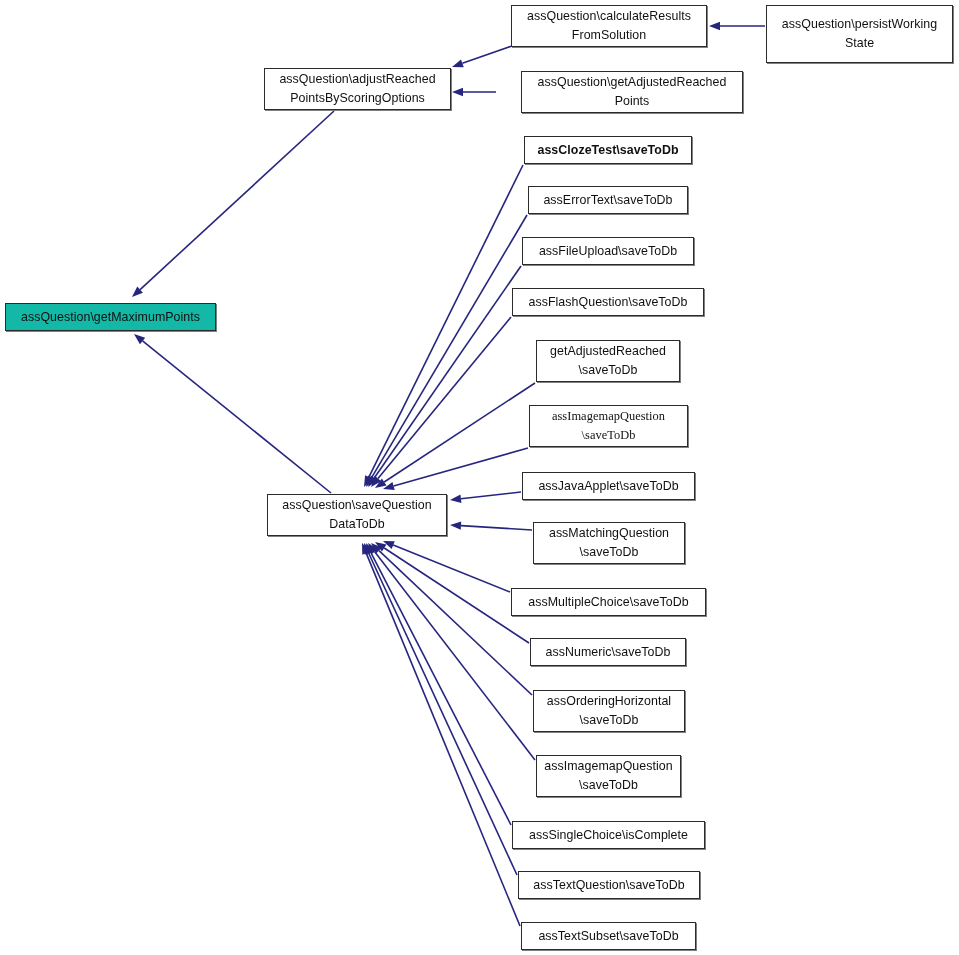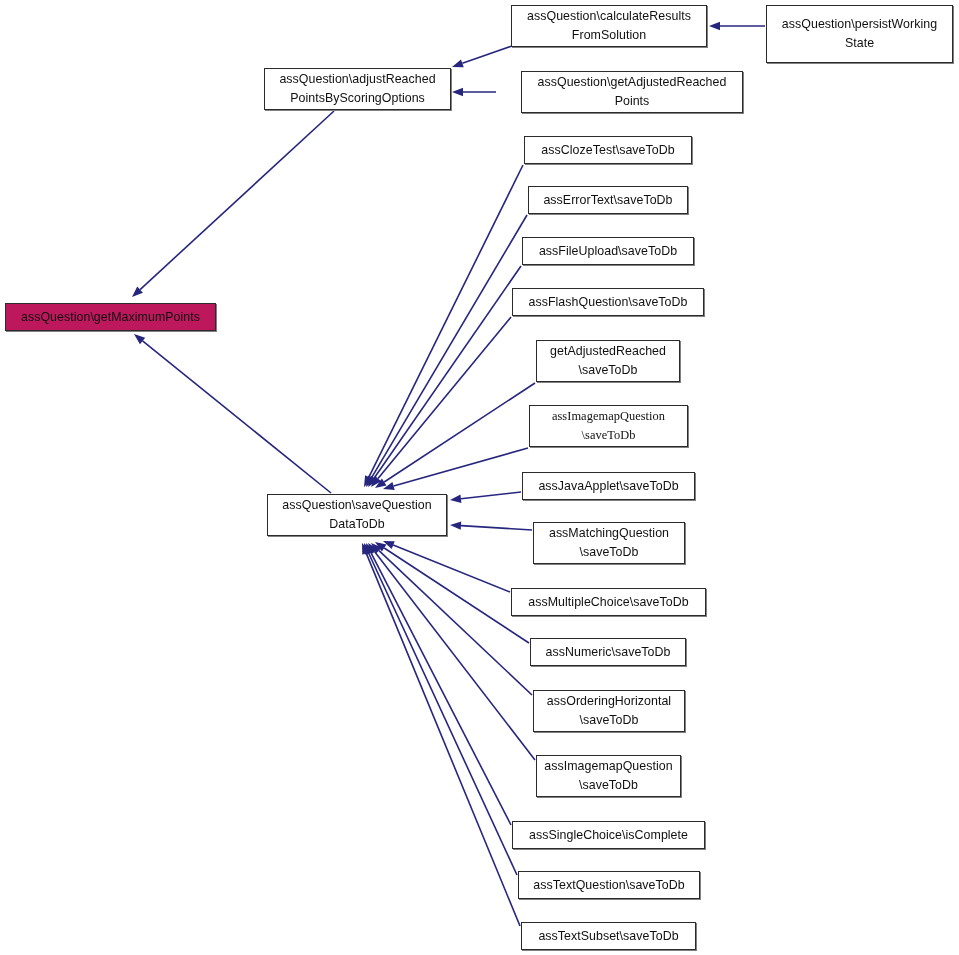--- a/index.html
+++ b/index.html
@@ -35,21 +35,21 @@
     text-align: center;
     display: flex;
     align-items: center;
     justify-content: center;
     white-space: pre;
     letter-spacing: 0.05px;
     box-shadow: 1px 1px 0 0 #808080;
     z-index: 2;
   }
   .node.highlight {
-    background: #be185d;
+    background: #14b8a6;
   }
   .node-label {
     display: block;
     width: 100%;
     padding: 0 3px;
   }
 </style>
 </head>
 <body>
 
@@ -141,21 +141,21 @@
       <div class="node" style="left: 264px; top: 68px; width: 187px; height: 42px;"><span class="node-label">assQuestion\adjustReached
 PointsByScoringOptions</span></div>
       <div class="node" style="left: 511px; top: 5px; width: 196px; height: 42px;"><span class="node-label">assQuestion\calculateResults
 FromSolution</span></div>
       <div class="node" style="left: 766px; top: 5px; width: 187px; height: 58px;"><span class="node-label">assQuestion\persistWorking
 State</span></div>
       <div class="node" style="left: 497px; top: 71px; width: 222px; height: 42px; margin-left: 24px;"><span class="node-label">assQuestion\getAdjustedReached
 Points</span></div>
       <div class="node" style="left: 267px; top: 494px; width: 180px; height: 42px;"><span class="node-label">assQuestion\saveQuestion
 DataToDb</span></div>
-      <div class="node" style="left: 524px; top: 136px; width: 168px; height: 28px;"><span class="node-label">assClozeTest\saveToDb</span></div>
+      <div class="node" style="left: 524px; top: 136px; width: 168px; height: 28px; font-weight: bold;"><span class="node-label">assClozeTest\saveToDb</span></div>
       <div class="node" style="left: 528px; top: 186px; width: 160px; height: 28px;"><span class="node-label">assErrorText\saveToDb</span></div>
       <div class="node" style="left: 522px; top: 237px; width: 172px; height: 28px;"><span class="node-label">assFileUpload\saveToDb</span></div>
       <div class="node" style="left: 512px; top: 288px; width: 192px; height: 28px;"><span class="node-label">assFlashQuestion\saveToDb</span></div>
       <div class="node" style="left: 536px; top: 340px; width: 144px; height: 42px;"><span class="node-label">getAdjustedReached
 \saveToDb</span></div>
       <div class="node" style="left: 529px; top: 405px; width: 159px; height: 42px; font-family: Liberation Serif, serif;"><span class="node-label">assImagemapQuestion
 \saveToDb</span></div>
       <div class="node" style="left: 522px; top: 472px; width: 173px; height: 28px;"><span class="node-label">assJavaApplet\saveToDb</span></div>
       <div class="node" style="left: 533px; top: 522px; width: 152px; height: 42px;"><span class="node-label">assMatchingQuestion
 \saveToDb</span></div>

